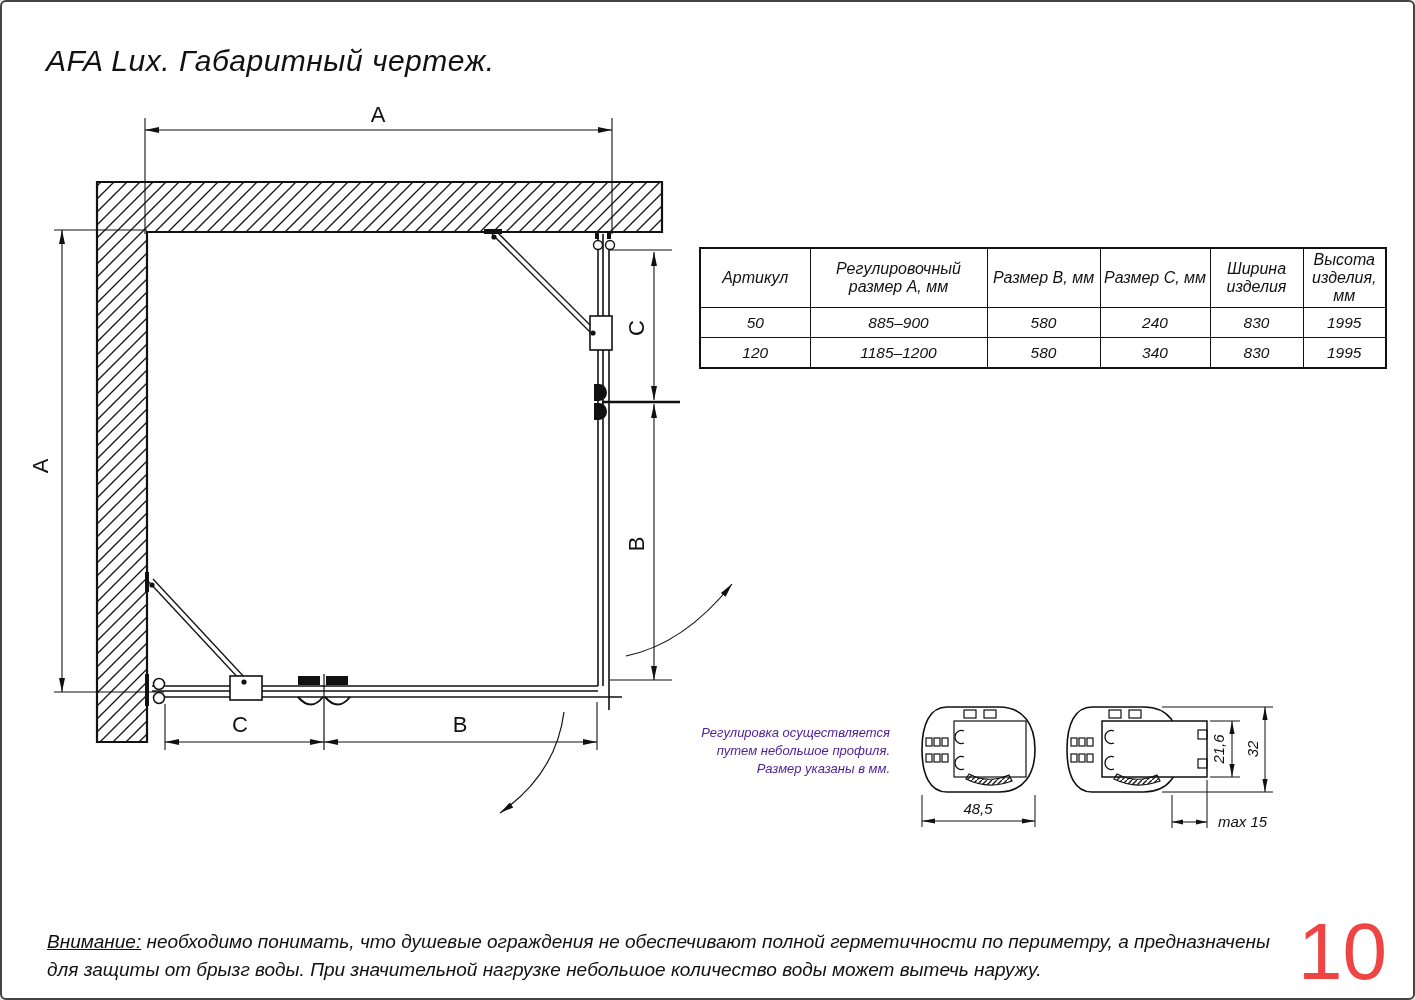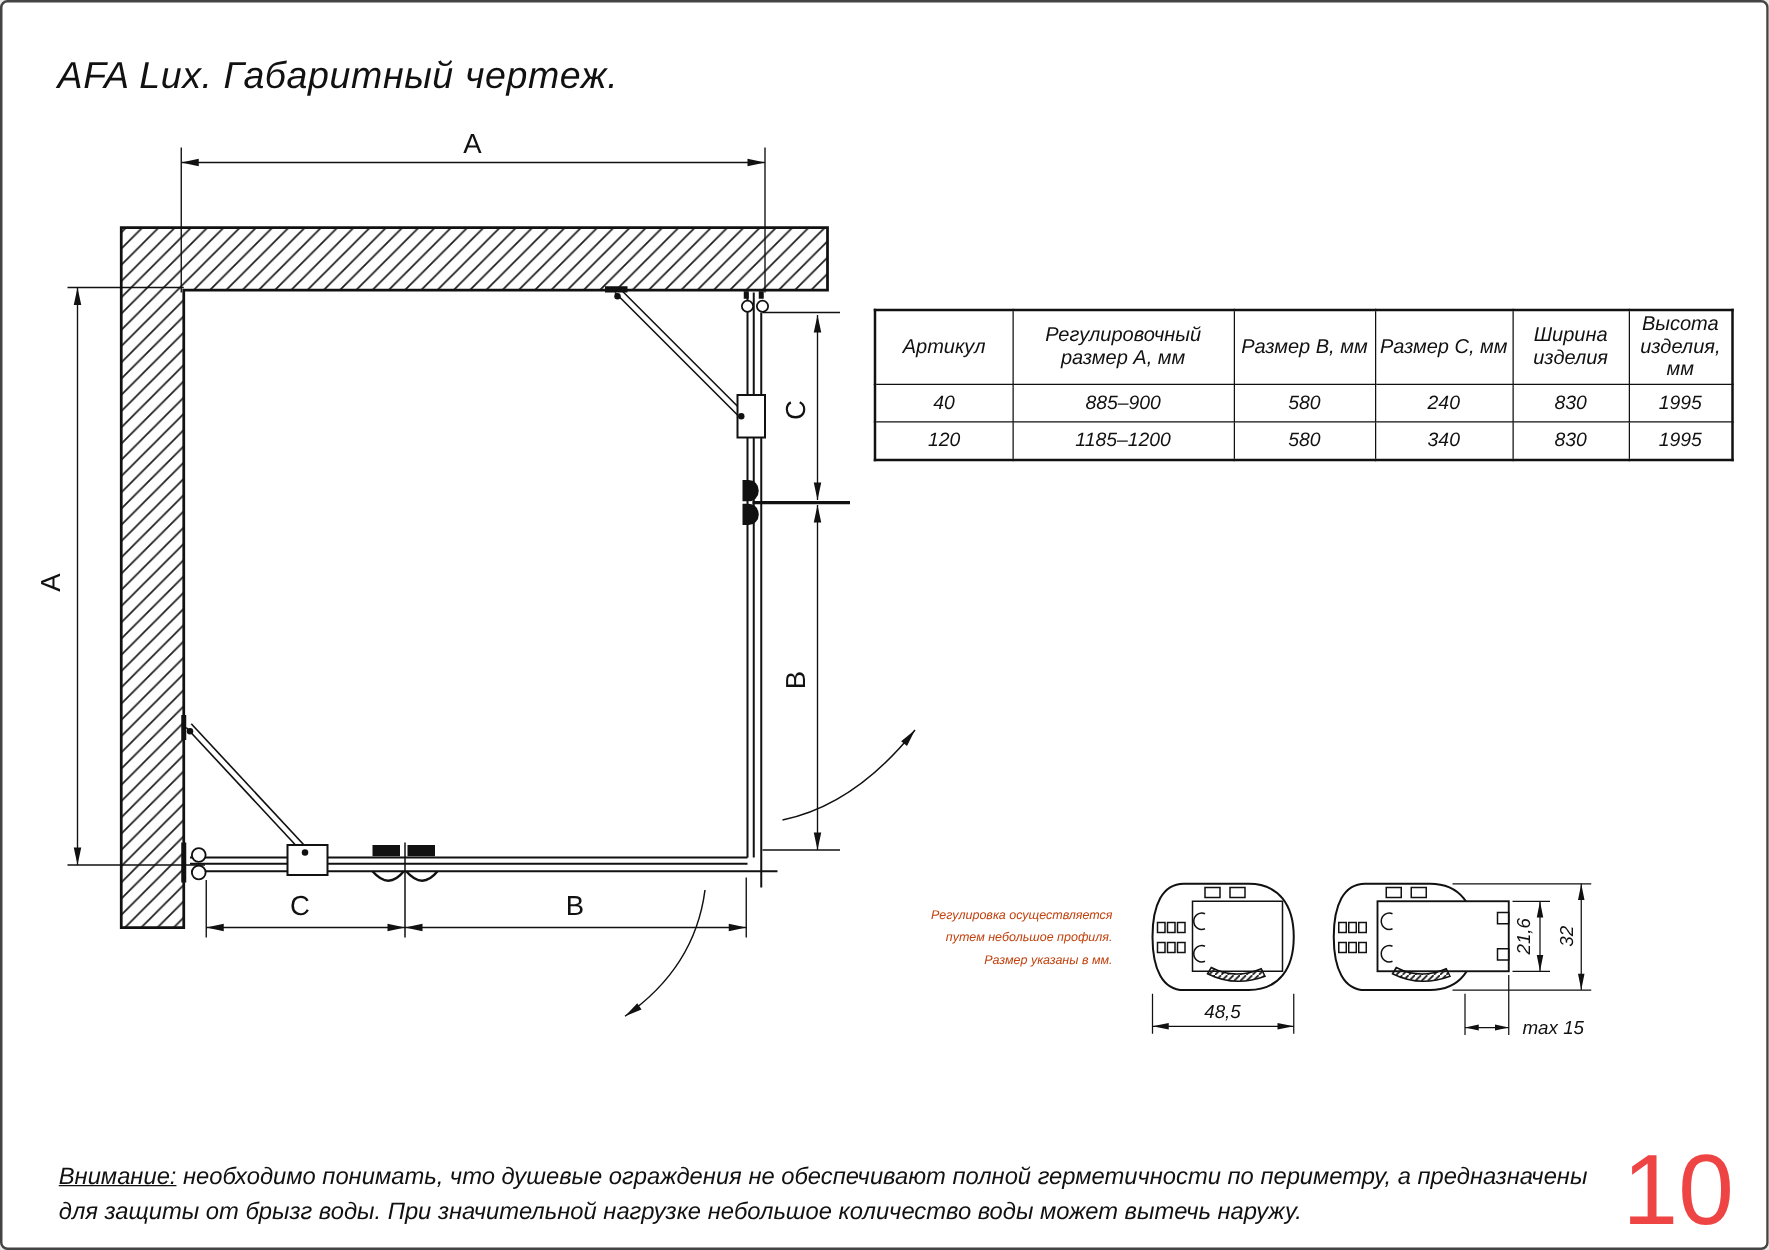--- a/index.html
+++ b/index.html
@@ -18,21 +18,21 @@
   .dimnum { font-size:15px; font-style:italic; }
   .spec-table {
     position:absolute; left:697px; top:245px; border-collapse:collapse;
     table-layout:fixed; font-style:italic; border:2px solid #111;
   }
   .spec-table td { border:1.6px solid #111; text-align:center; vertical-align:middle; }
   .spec-table .th { height:58px; font-size:16px; line-height:1.12; padding:0 3px; }
   .spec-table .val { height:27px; font-size:15.5px; }
   .note {
     position:absolute; left:688px; top:722px; width:200px; text-align:right;
-    font-style:italic; font-size:10px; line-height:18px; color:#c2410c;
+    font-style:italic; font-size:13px; line-height:18px; color:#4c1d95;
   }
   .warning {
     position:absolute; left:45px; top:926px; width:1230px;
     font-style:italic; font-size:19px; line-height:28px; color:#111;
   }
   .warning .u { text-decoration:underline; }
   .page-number {
     position:absolute; right:26px; bottom:6px; font-size:80px; line-height:1;
     color:#ef4444;
   }
@@ -169,21 +169,21 @@
     <tbody>
         <tr>
       <td class="th">Артикул</td>
       <td class="th">Регулировочный размер А, мм</td>
       <td class="th">Размер В, мм</td>
       <td class="th">Размер С, мм</td>
       <td class="th">Ширина изделия</td>
       <td class="th">Высота изделия, мм</td>
     </tr>
     <tr>
-      <td class="val">40</td>
+      <td class="val">50</td>
       <td class="val">885–900</td>
       <td class="val">580</td>
       <td class="val">240</td>
       <td class="val">830</td>
       <td class="val">1995</td>
     </tr>
     <tr>
       <td class="val">120</td>
       <td class="val">1185–1200</td>
       <td class="val">580</td>

